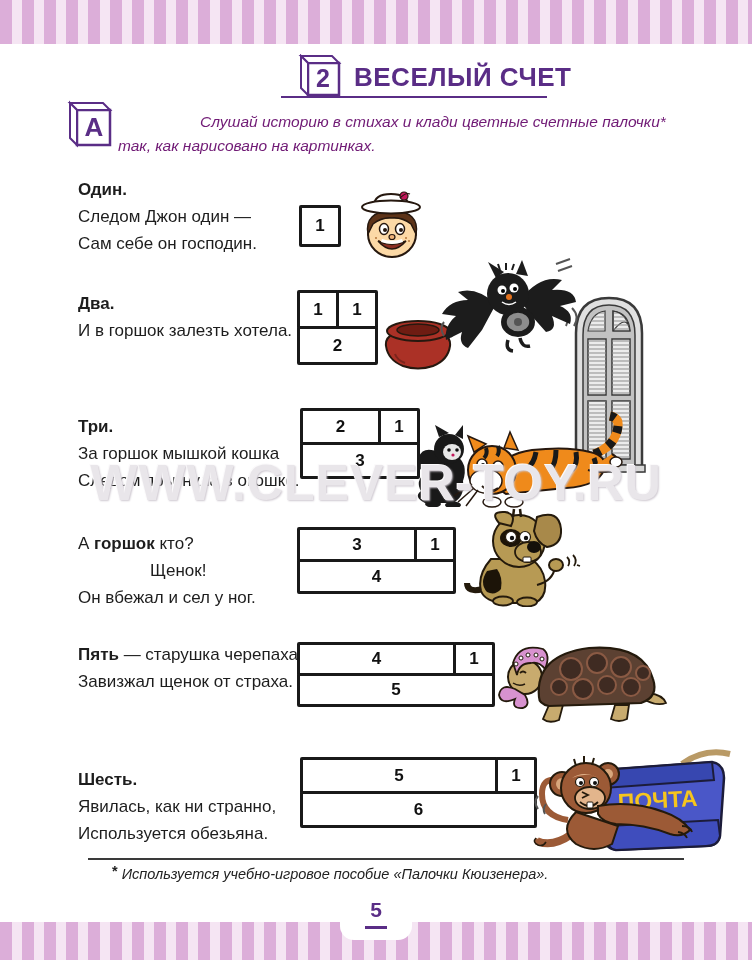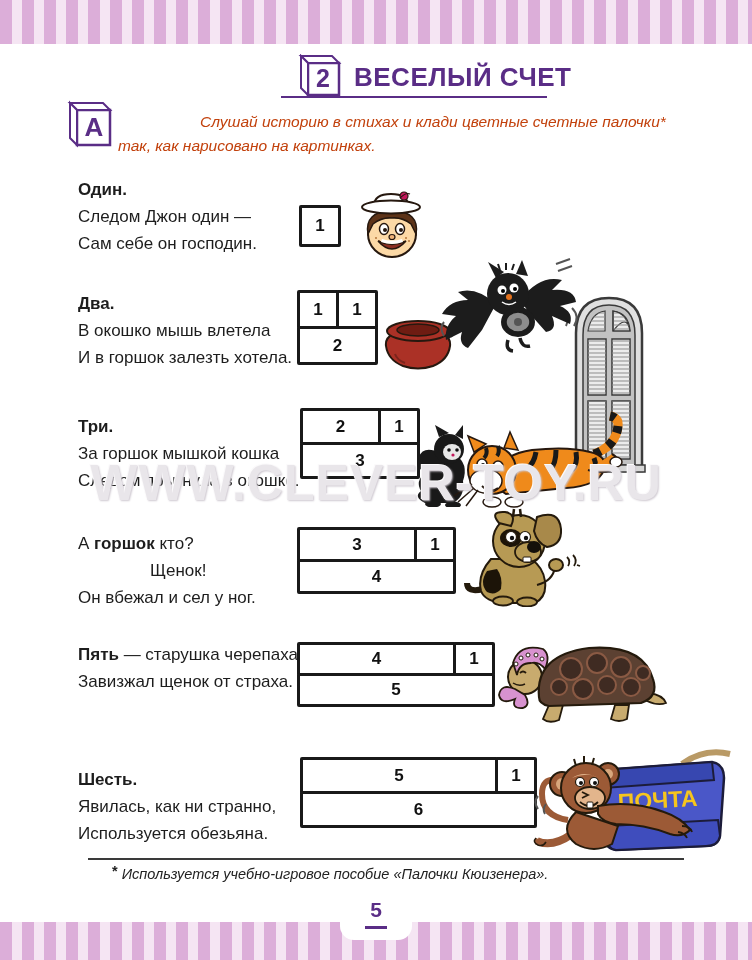--- a/index.html
+++ b/index.html
@@ -22,21 +22,21 @@
                  align-items:center;justify-content:center;font-size:25px;font-weight:bold;color:#5a2d86;}
   .hdr-title{position:absolute;left:354px;top:62px;font-size:26px;font-weight:bold;
              color:#5a2d86;letter-spacing:.5px;}
   .hdr-rule{position:absolute;left:281px;top:96px;width:266px;height:2px;background:#5a2d86;}
 
   
   .ins-cube{position:absolute;left:63px;top:100px;width:54px;height:50px;}
   .ins-cube .ltr{position:absolute;left:14px;top:9px;width:34px;height:36px;display:flex;
                  align-items:center;justify-content:center;font-size:26px;font-weight:bold;color:#5a2d86;}
   .ins-text{position:absolute;left:118px;top:110px;width:582px;font-size:15.5px;font-style:italic;
-            line-height:24px;text-indent:82px;color:#c2410c;}
+            line-height:24px;text-indent:82px;color:#701a75;}
 
   
   .verse{position:absolute;left:78px;}
   .verse .vt{font-size:17px;font-weight:bold;line-height:27px;}
   .verse .vt .reg{font-weight:normal;}
   .verse .line{font-size:17px;line-height:27px;font-weight:normal;}
   .verse .line.indent{padding-left:72px;}
   .v1{top:176px;} .v2{top:290px;} .v3{top:413px;} .v4{top:530px;} .v5{top:641px;} .v6{top:766px;}
 
   
@@ -125,21 +125,20 @@
       <circle cx="31" cy="51" r="1" fill="#b5743a"></circle>
     <circle cx="58" cy="48" r="1" fill="#b5743a"></circle>
       <circle cx="61" cy="51" r="1" fill="#b5743a"></circle>
     <ellipse cx="44" cy="47" rx="3" ry="2.5" fill="#f0b277" stroke="#26180f" stroke-width="1.2"></ellipse>
     <path d="M30,51 Q44,67 58,51 Q44,58 30,51 Z" fill="#8c2f23" stroke="#26180f" stroke-width="1.5"></path>
     <path d="M33,52 Q44,56 55,52 L54,49 Q44,52 34,49 Z" fill="#fff"></path>
   </svg>
 
   <div class="verse v2">
     <div class="vt"><span class="reg"></span><span>Два.</span><span class="reg"></span></div>
-    <div class="line">В окошко мышь влетела</div>
     <div class="line">И в горшок залезть хотела.</div>
   </div>
   <div class="rods r2">
     <div class="rrow">
       <div class="cell u1">
           <span>1</span>
         </div>
       <div class="cell u1">
           <span>1</span>
         </div>

